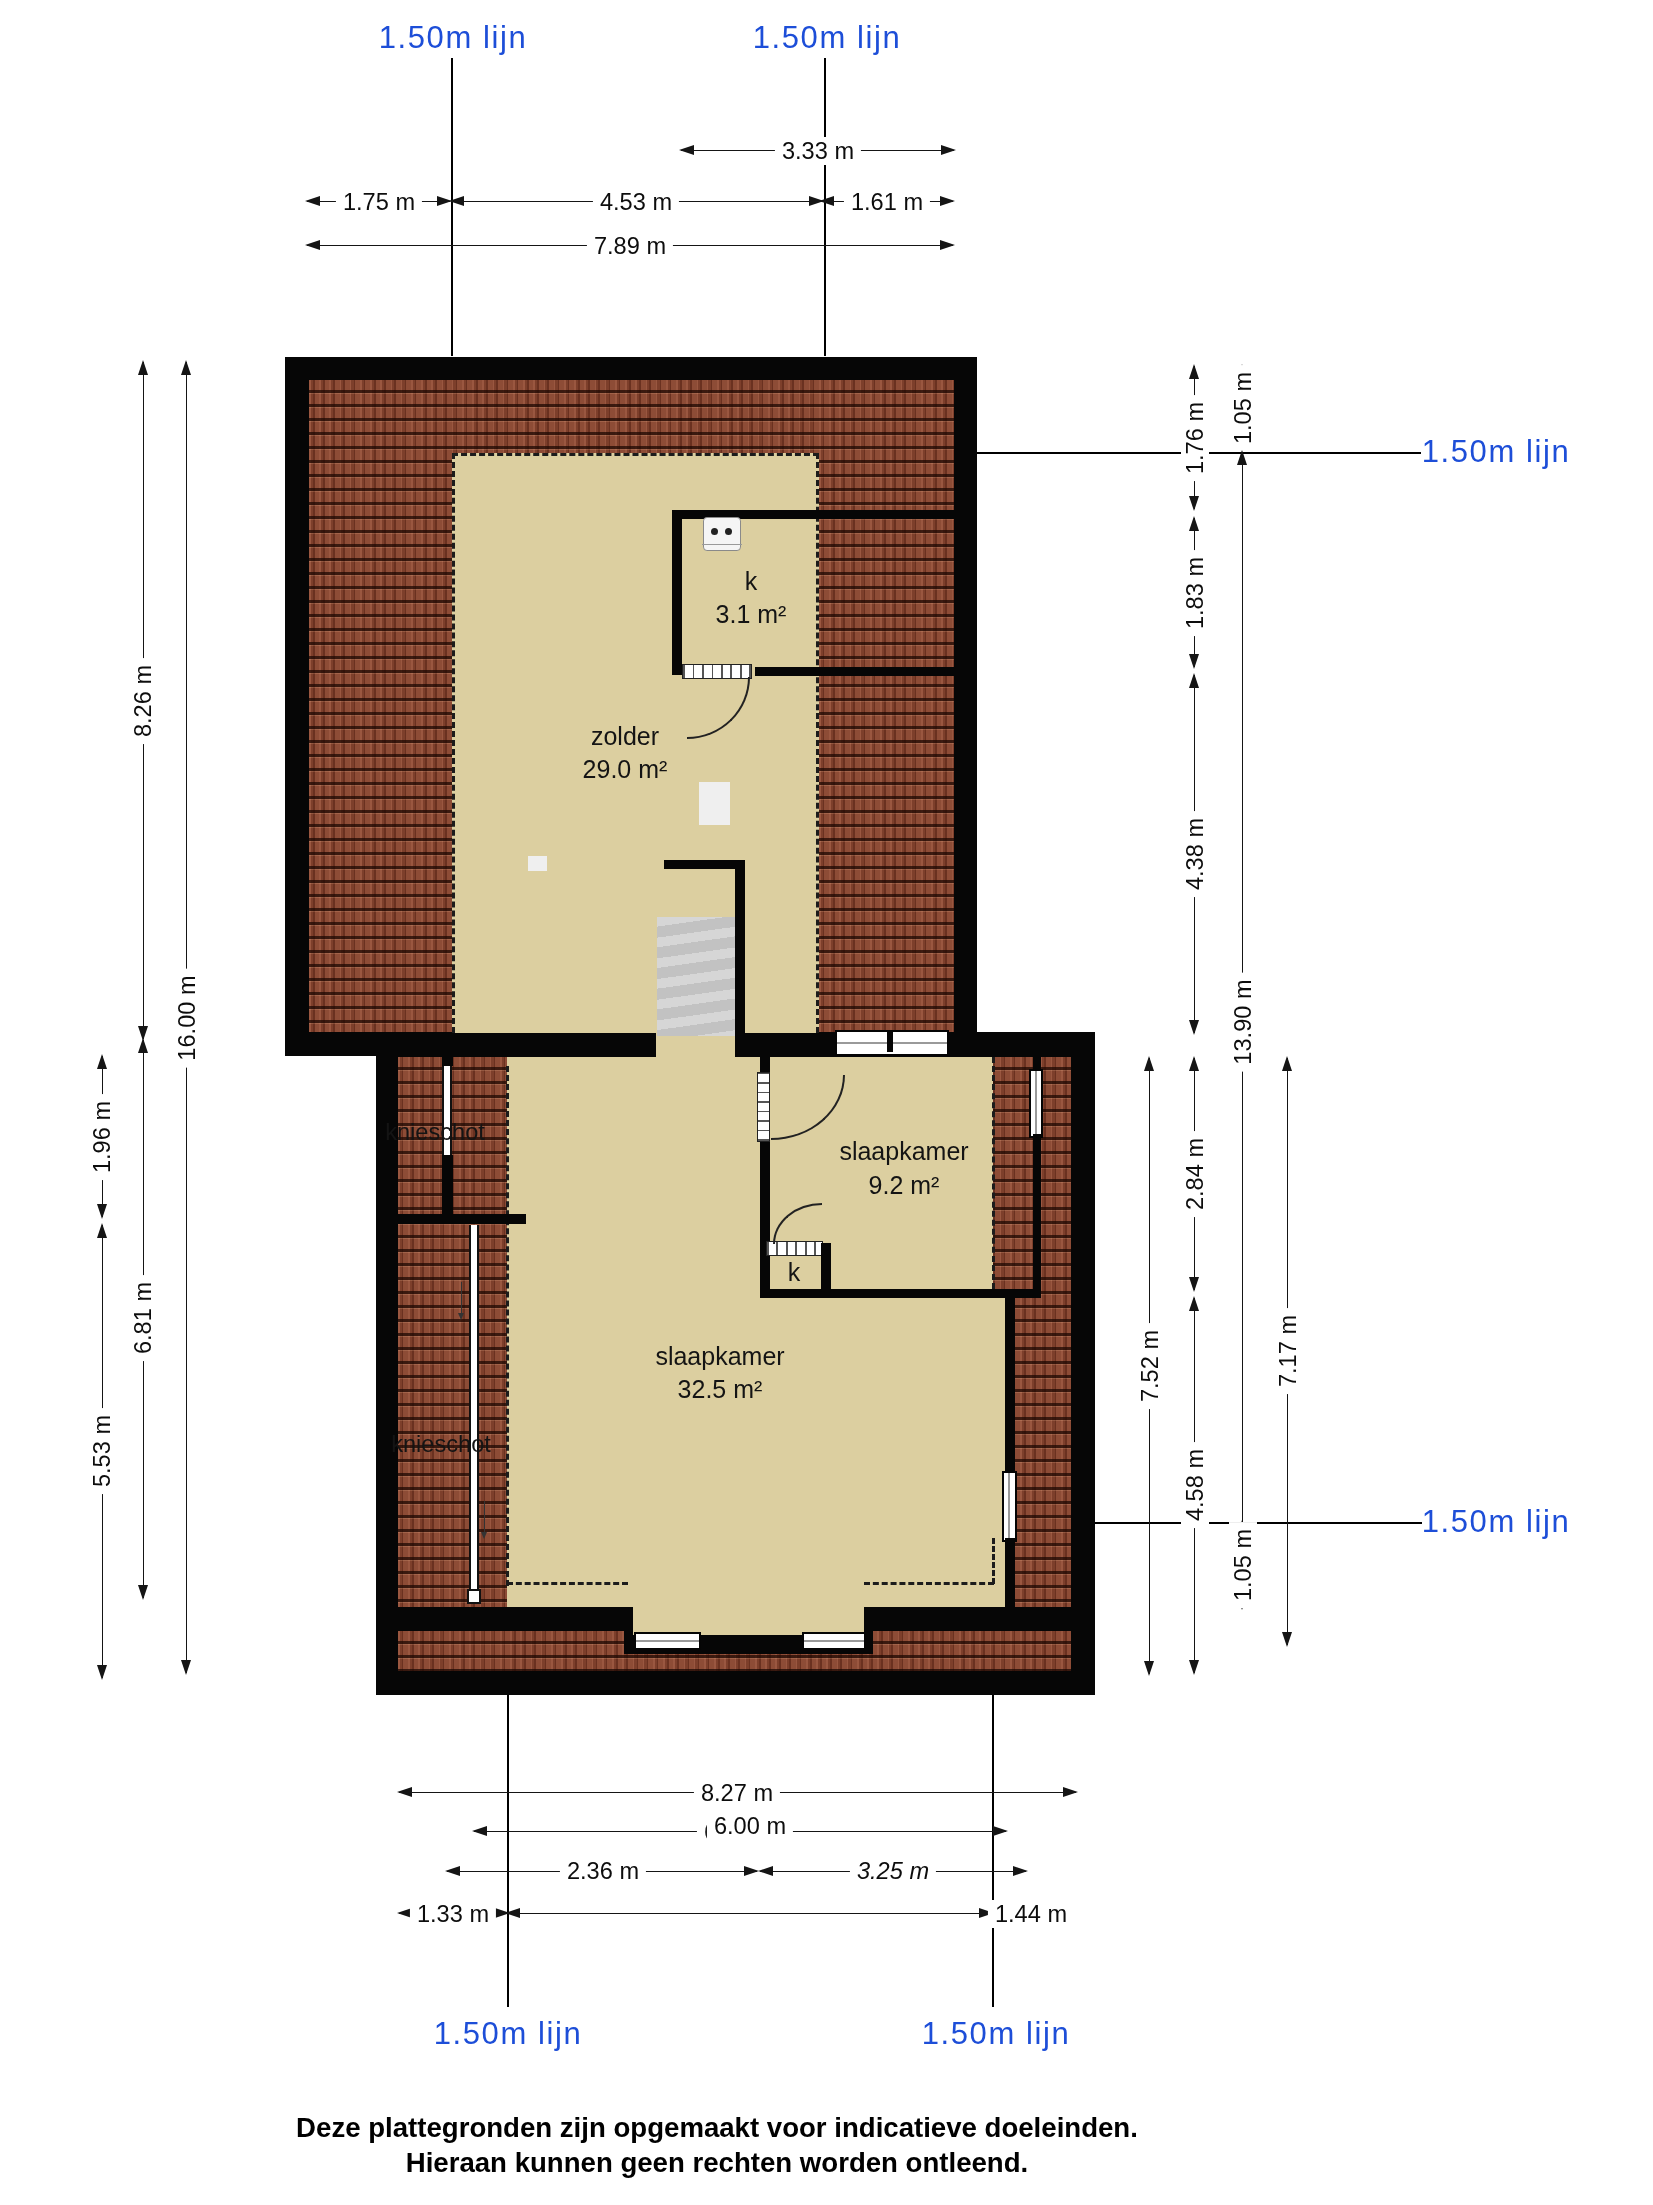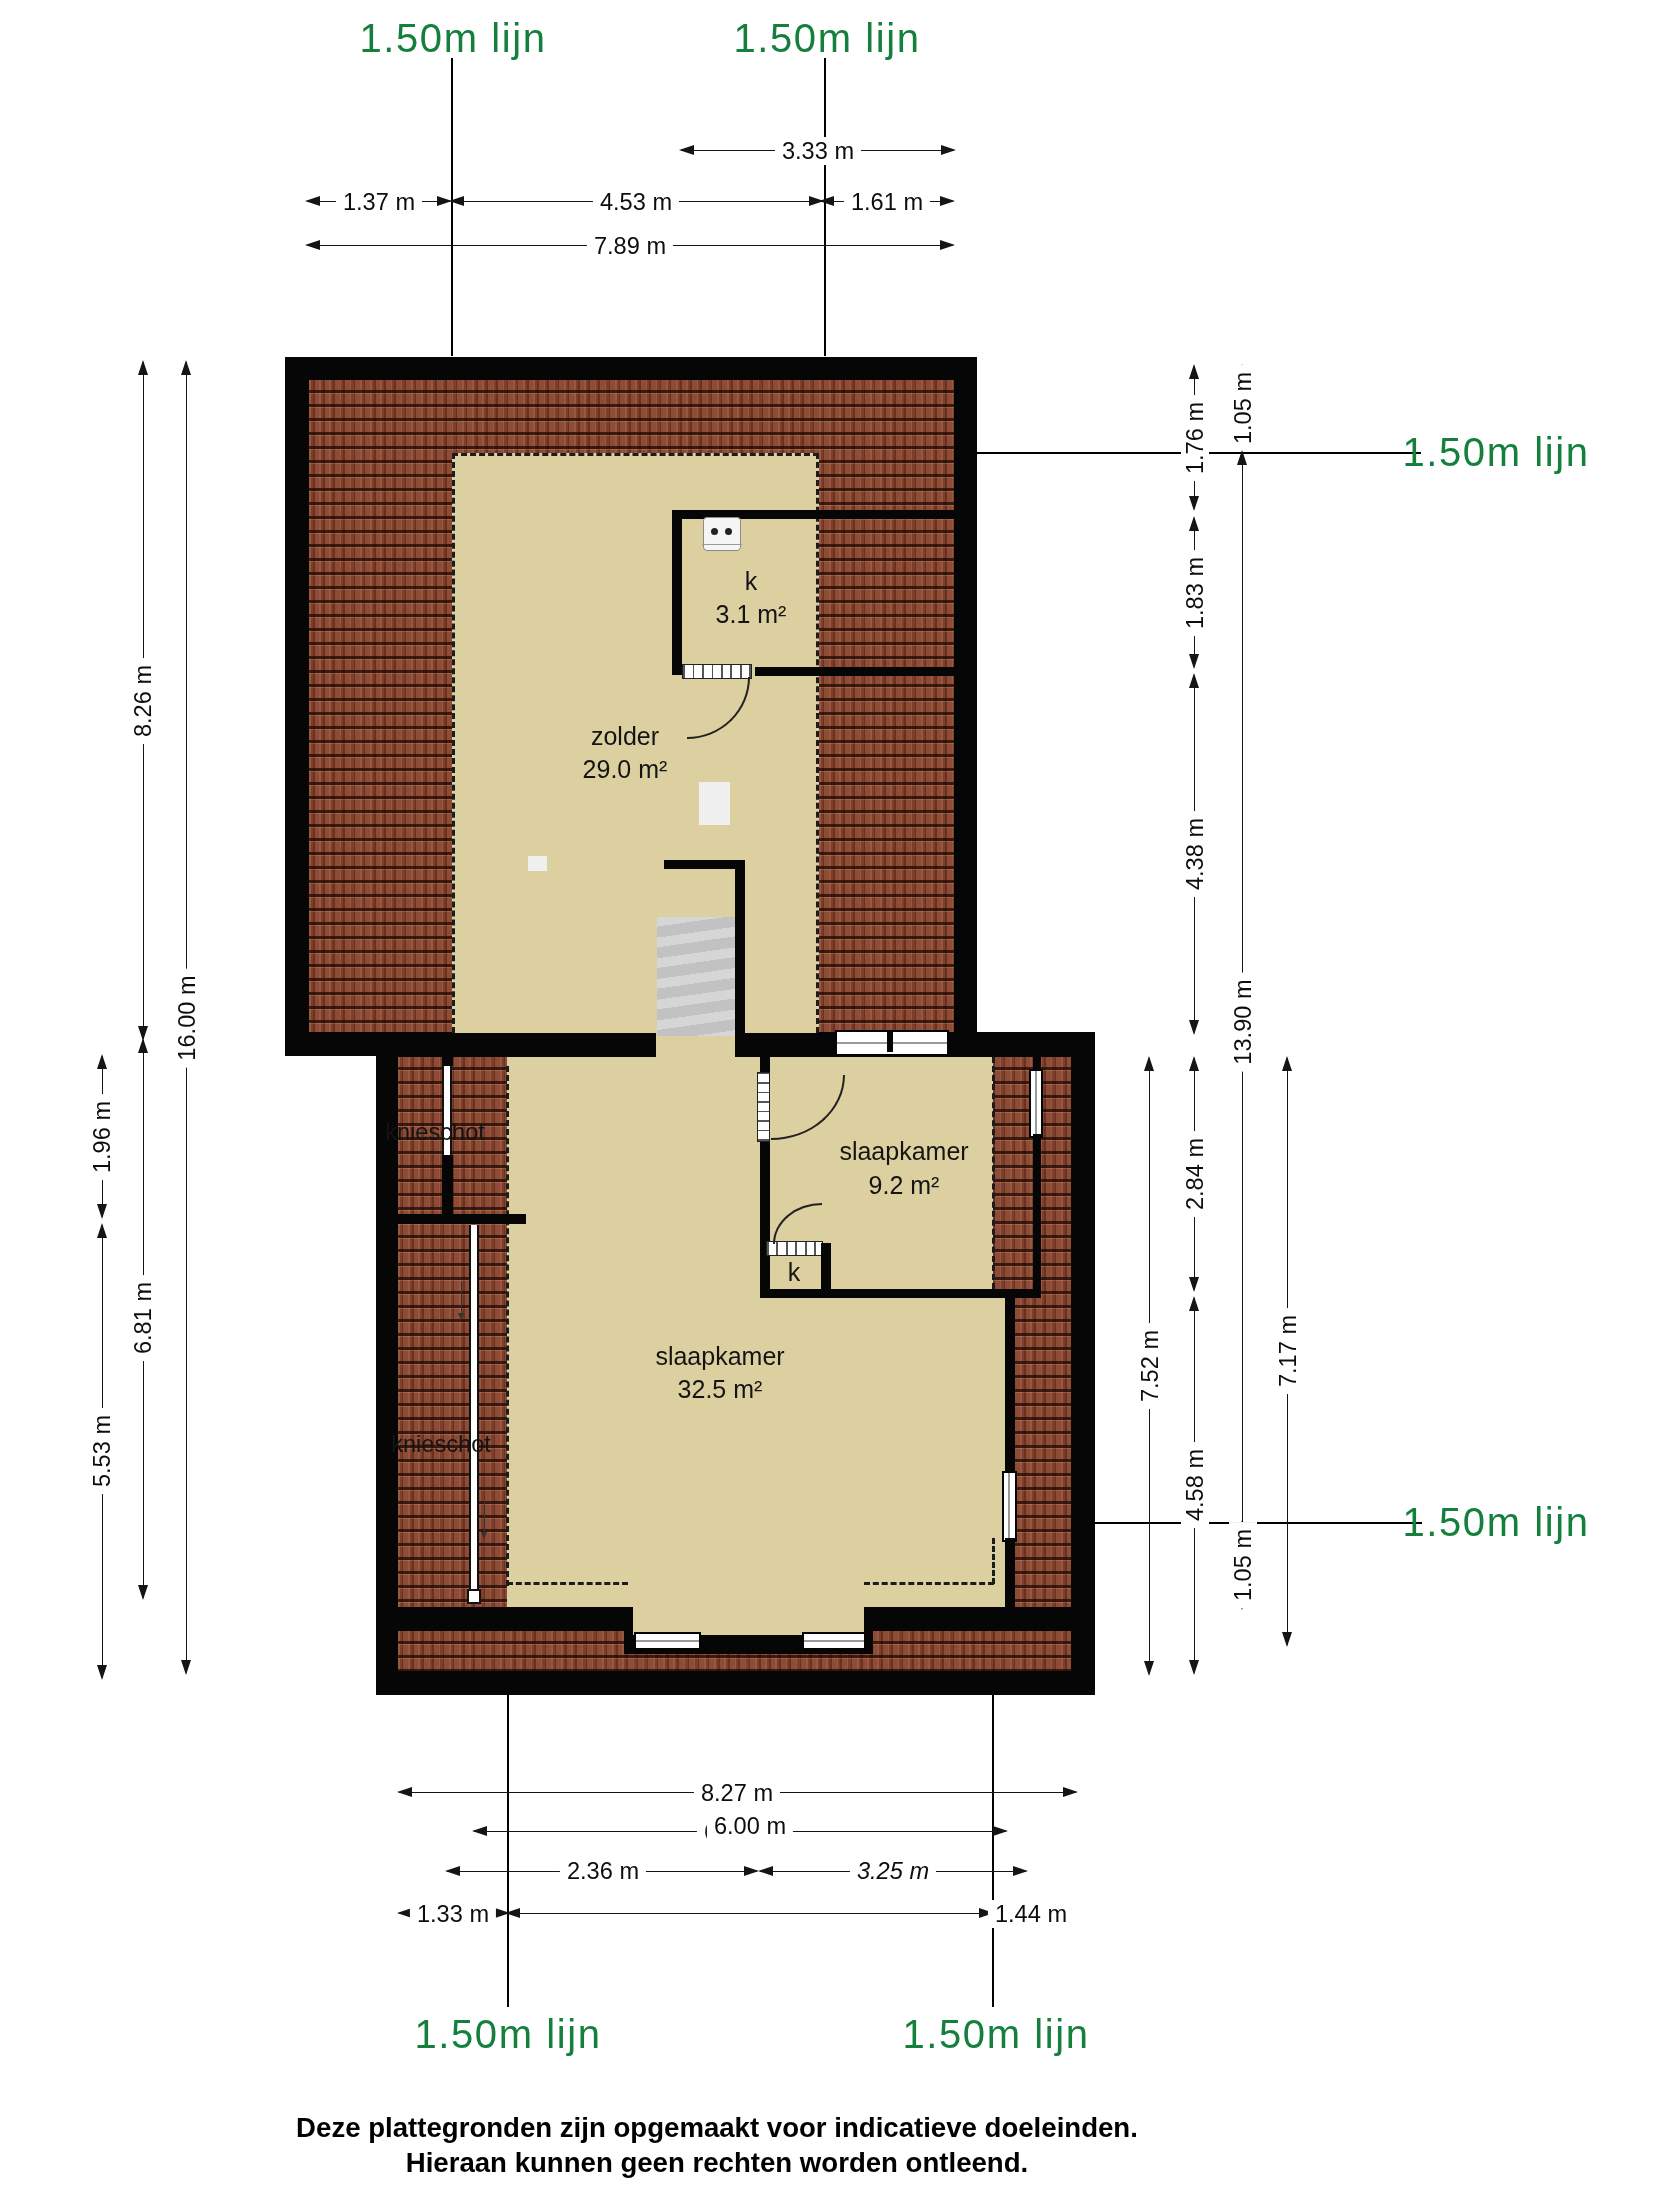--- a/index.html
+++ b/index.html
@@ -37,21 +37,21 @@
   .dimh .a1{position:absolute;left:-1.6px;top:-6.3px;width:0;height:0;border:5.5px solid transparent;border-right:15.8px solid #151515;border-left:0;}
   .dimh .a2{position:absolute;right:-1.6px;top:-6.3px;width:0;height:0;border:5.5px solid transparent;border-left:15.8px solid #151515;border-right:0;}
   .dimv{position:absolute;width:0;border-left:1.6px solid #151515;}
   .dimv .a1{position:absolute;top:-1.6px;left:-6.3px;width:0;height:0;border:5.5px solid transparent;border-bottom:15.8px solid #151515;border-top:0;}
   .dimv .a2{position:absolute;bottom:-1.6px;left:-6.3px;width:0;height:0;border:5.5px solid transparent;border-top:15.8px solid #151515;border-bottom:0;}
   .dlab{position:absolute;background:#fff;padding:0 7px;font-size:23.6px;line-height:28px;white-space:nowrap;
         transform:translate(-50%,-50%);color:#0d0d0d;}
   .dlab.rot{transform:translate(-50%,-50%) rotate(-90deg);}
   .lijnline-h{position:absolute;height:0;border-top:2.4px solid #000;}
   .lijnline-v{position:absolute;width:0;border-left:2.4px solid #000;}
-  .lijnlab{position:absolute;transform:translate(-50%,-50%);font-size:40px;white-space:nowrap;color:#15803d;letter-spacing:1.6px;}
+  .lijnlab{position:absolute;transform:translate(-50%,-50%);font-size:31px;white-space:nowrap;color:#1d4ed8;letter-spacing:1.6px;}
   .roomlab{position:absolute;transform:translate(-50%,-50%);font-size:25px;white-space:nowrap;color:#141414;text-align:center;}
   .knlab{position:absolute;transform:translate(-50%,-50%);font-size:23.6px;white-space:nowrap;color:#141414;}
   .footer{position:absolute;transform:translateX(-50%);font-weight:bold;font-size:27.6px;white-space:nowrap;color:#000;}
 </style>
 </head>
 <body>
 
 <div id="canvas">
 
   <div class="wall" style="left:285px;top:357px;width:692px;height:699px;"></div>
@@ -141,21 +141,21 @@
       <div class="lijnline-h" style="left: 1095px; top: 1522px; width: 327px;"></div>
       <div class="dimh" style="left: 681px; top: 150px; width: 273px;">
         <span class="a1"></span>
         <span class="a2"></span>
       </div>
       <div class="dlab" style="left: 818px; top: 151px;">3.33 m</div>
       <div class="dimh" style="left: 307px; top: 201px; width: 143px;">
         <span class="a1"></span>
         <span class="a2"></span>
       </div>
-      <div class="dlab" style="left: 379px; top: 202px;">1.37 m</div>
+      <div class="dlab" style="left: 379px; top: 202px;">1.75 m</div>
       <div class="dimh" style="left: 451px; top: 201px; width: 371px;">
         <span class="a1"></span>
         <span class="a2"></span>
       </div>
       <div class="dlab" style="left: 636px; top: 202px;">4.53 m</div>
       <div class="dimh" style="left: 821px; top: 201px; width: 132px;">
         <span class="a1"></span>
         <span class="a2"></span>
       </div>
       <div class="dlab" style="left: 887px; top: 202px;">1.61 m</div>

